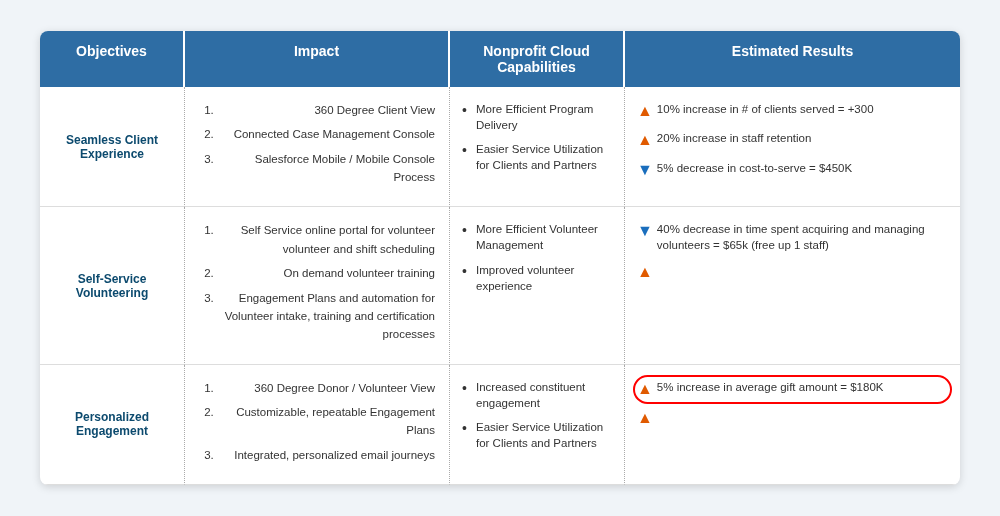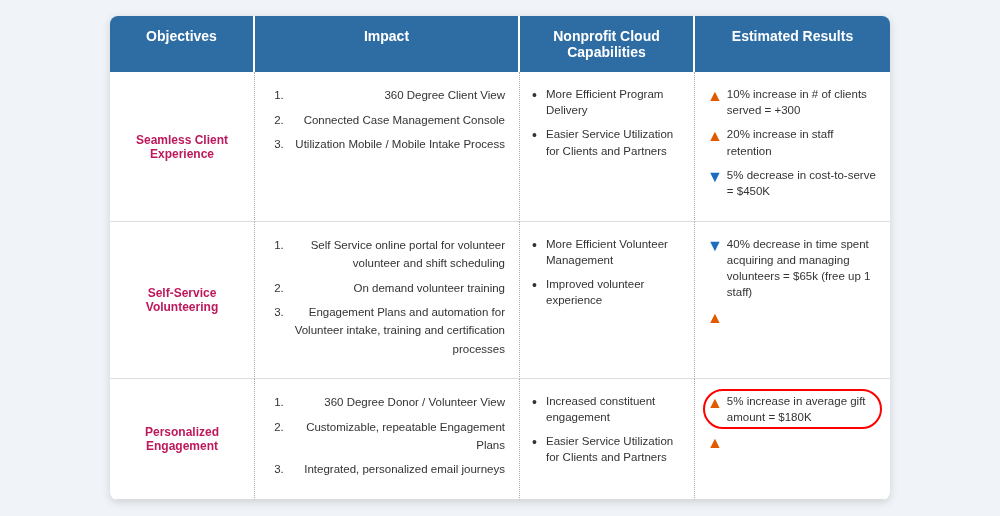--- a/index.html
+++ b/index.html
@@ -6,21 +6,21 @@
     body {
       font-family: Arial, sans-serif;
       background: #f0f4f8;
       display: flex;
       justify-content: center;
       align-items: center;
       min-height: 516px;
       width: 1000px;
     }
     .container {
-      width: 780px;
+      width: 920px;
       background: white;
       border-radius: 8px;
       overflow: hidden;
       box-shadow: 0 2px 8px rgba(0,0,0,0.15);
       margin: 10px;
     }
     .grid {
       display: grid;
       grid-template-columns: 145px 265px 175px 1fr;
       width: 100%;
@@ -40,21 +40,21 @@
     .objectives-cell {
       text-align: center;
       font-weight: bold;
       font-size: 12px;
       display: flex;
       align-items: center;
       justify-content: center;
       border-right: 1px dotted #aaa;
       border-bottom: 1px solid #ddd;
       padding: 4px 10px;
-      color: #be185d;
+      color: #0c4a6e;
     }
 
     .capabilities-cell {
       padding: 14px 14px;
       border-right: 1px dotted #aaa;
       border-bottom: 1px solid #ddd;
       font-size: 11.5px;
       color: #333;
     }
 
@@ -146,21 +146,21 @@
     <div class="header-cell">Estimated Results</div>
   </div>
 
   <div id="table-body">
       <div style="display: grid; grid-template-columns: 145px 265px 175px 1fr;">
         <div class="objectives-cell">Seamless Client Experience</div>
         <div class="capabilities-cell">
           <ol>
             <li>360 Degree Client View</li>
             <li>Connected Case Management Console</li>
-            <li>Utilization Mobile / Mobile Intake Process</li>
+            <li>Salesforce Mobile / Mobile Console Process</li>
           </ol>
         </div>
         <div class="impact-cell">
           <ul class="bullet">
             <li>More Efficient Program Delivery</li>
             <li>Easier Service Utilization for Clients and Partners</li>
           </ul>
         </div>
         <div class="results-cell">
           <div class="result-item">

